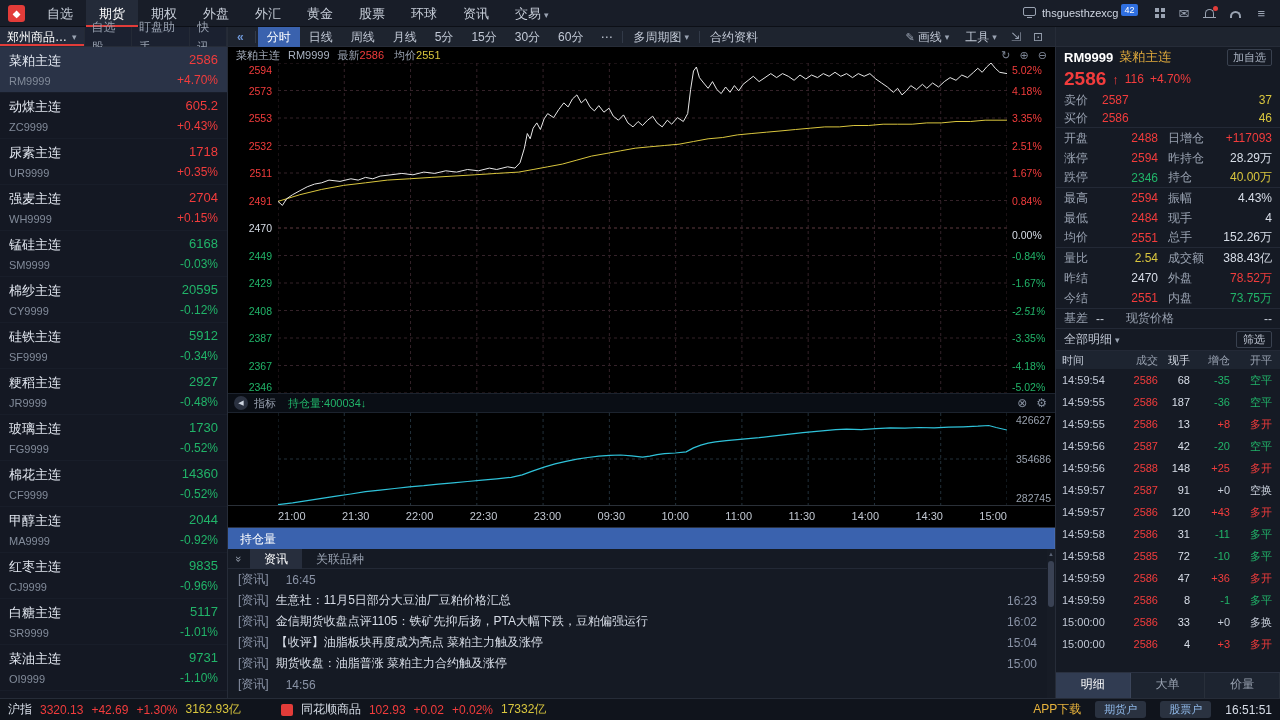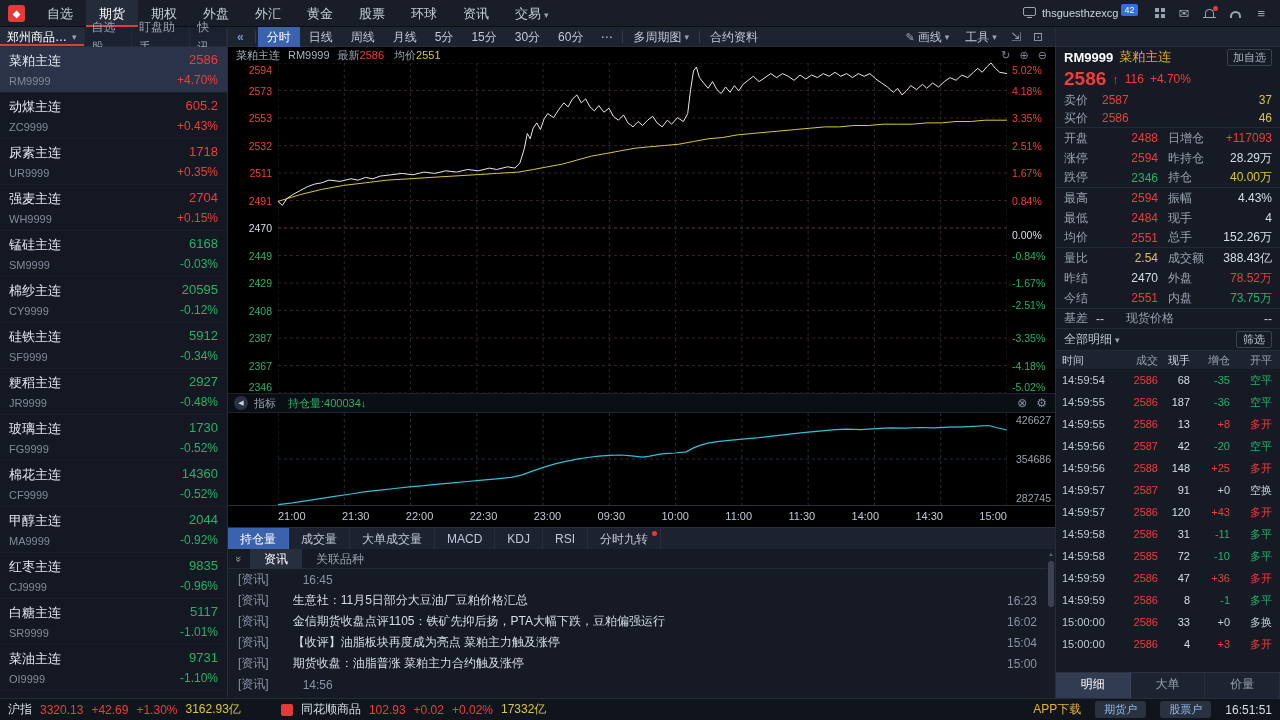--- a/index.html
+++ b/index.html
@@ -73,33 +73,33 @@
 .collapse-circle{width:14px;height:14px;border-radius:50%;background:#2a3140;color:#cfd6e2;font-size:7px;text-align:center;line-height:14px;margin:0 6px;}
 .sh-label{color:#98a1b0;margin-right:12px;}
 .sh-ind{color:#21b469;}
 .sh-icons{margin-left:auto;display:flex;gap:9px;padding-right:8px;color:#8791a1;font-size:12px;}
 .sub-wrap{position:absolute;left:0;top:386px;width:827px;height:92px;background:#000;}
 #sub-plot{position:absolute;left:50px;top:0;width:729px;height:92px;}
 .sub-wrap .ylab{right:4px;color:#9aa3b0;}
 .x-axis{position:absolute;left:0;top:478px;width:827px;height:22px;background:#000;border-top:1px solid #2a3038;}
 .x-labels{position:absolute;left:50px;width:729px;display:flex;justify-content:space-between;font-size:11px;color:#c2c8d2;line-height:21px;}
 
-.ind-tabs{position:absolute;left:0;top:500px;width:827px;height:22px;background:#1c2230;border-top:1px solid #2a3140;display:flex;}
+.ind-tabs{position:absolute;left:0;top:500px;width:827px;height:22px;background:#1c2230;border-top:1px solid #2a3140;display:flex;flex-direction:column;}
 .ind-tab{position:relative;padding:0 12px;line-height:22px;font-size:12px;color:#c2c9d6;border-right:1px solid rgba(255,255,255,0.05);}
 .ind-tab.sel{background:#3a62ae;color:#fff;}
 .dot{position:absolute;top:3px;right:3px;width:5px;height:5px;background:#e23c39;border-radius:50%;}
 
 .news-tabs{position:absolute;left:0;top:522px;width:827px;height:20px;background:#151a24;border-bottom:1px solid #232936;display:flex;align-items:center;}
 .nt-collapse{width:22px;text-align:center;color:#98a1b0;font-size:11px;}
 .rot90{display:inline-block;transform:rotate(90deg);}
 .nt-tab{padding:0 14px;line-height:20px;font-size:12px;color:#98a1b0;}
 .nt-tab.sel{background:#272e3d;color:#fff;}
 .news-list{position:absolute;left:0;top:542px;width:819px;bottom:0;background:#151a24;overflow:hidden;}
 .news-row{height:21px;display:flex;align-items:center;padding:0 10px;font-size:12px;}
-.news-tag{color:#8a93a6;margin-right:24px;flex-shrink:0;}
+.news-tag{color:#8a93a6;margin-right:7px;flex-shrink:0;}
 .news-title{color:#d8dee8;white-space:nowrap;overflow:hidden;text-overflow:ellipsis;flex:1;}
 .news-time{color:#8a93a6;margin-left:10px;flex-shrink:0;}
 .scrollbar{position:absolute;right:0;top:522px;width:8px;bottom:0;background:#171c26;display:flex;flex-direction:column;align-items:center;}
 .sb-arrow{color:#5a6375;font-size:6px;line-height:10px;}
 .sb-thumb{width:6px;height:46px;background:#3a4254;border-radius:3px;margin-top:2px;}
 
 .quote{position:absolute;right:0;top:27px;width:225px;bottom:22px;background:#151a24;border-left:1px solid #262c38;display:flex;flex-direction:column;}
 .q-strip{height:20px;background:#1e242f;border-bottom:1px solid #262c38;flex-shrink:0;}
 .q-header{height:20px;display:flex;align-items:center;padding:0 8px;flex-shrink:0;}
 .q-code{font-size:13px;font-weight:bold;color:#fff;}
@@ -438,21 +438,21 @@
       <div class="y-right" id="y-right">
           <span class="ylab red" style="top: 1px;">5.02%</span>
           <span class="ylab red" style="top: 21.5px;">4.18%</span>
           <span class="ylab red" style="top: 49px;">3.35%</span>
           <span class="ylab red" style="top: 76.5px;">2.51%</span>
           <span class="ylab red" style="top: 104px;">1.67%</span>
           <span class="ylab red" style="top: 131.5px;">0.84%</span>
           <span class="ylab white" style="top: 166px;">0.00%</span>
           <span class="ylab green" style="top: 186.5px;">-0.84%</span>
           <span class="ylab green" style="top: 214px;">-1.67%</span>
-          <span class="ylab green" style="top: 236px;">-2.51%</span>
+          <span class="ylab green" style="top: 242px; font-style: italic;">-2.51%</span>
           <span class="ylab green" style="top: 269px;">-3.35%</span>
           <span class="ylab green" style="top: 296.5px;">-4.18%</span>
           <span class="ylab green" style="top: 318px;">-5.02%</span>
         </div>
     </div>
 
     <div class="sub-header">
       <span class="collapse-circle">◀</span>
       <span class="sh-label">指标</span>
       <span class="sh-ind">持仓量:400034</span>

